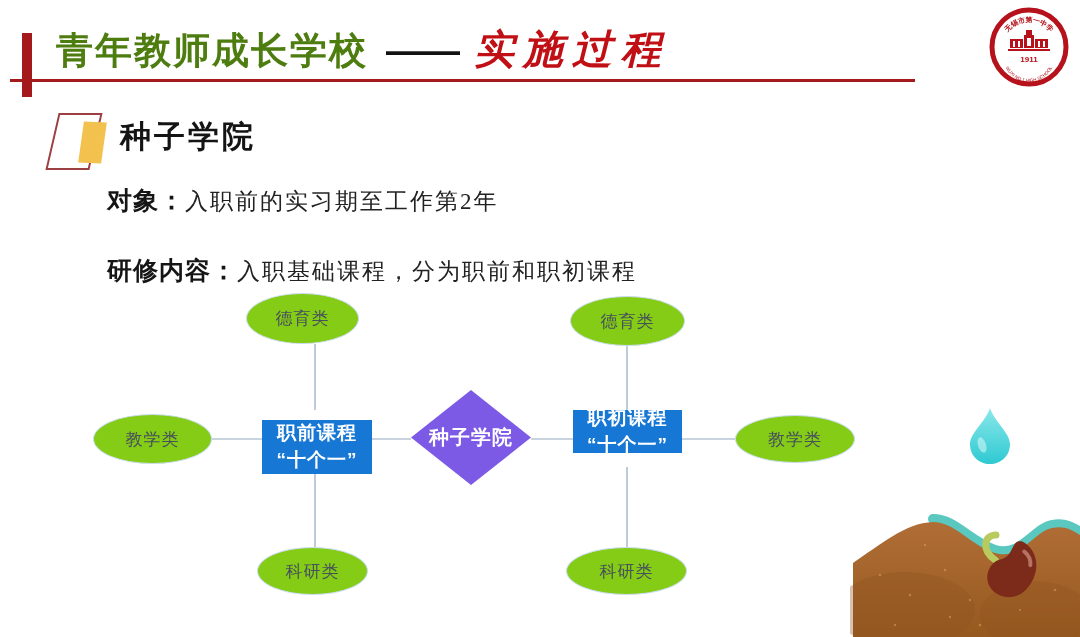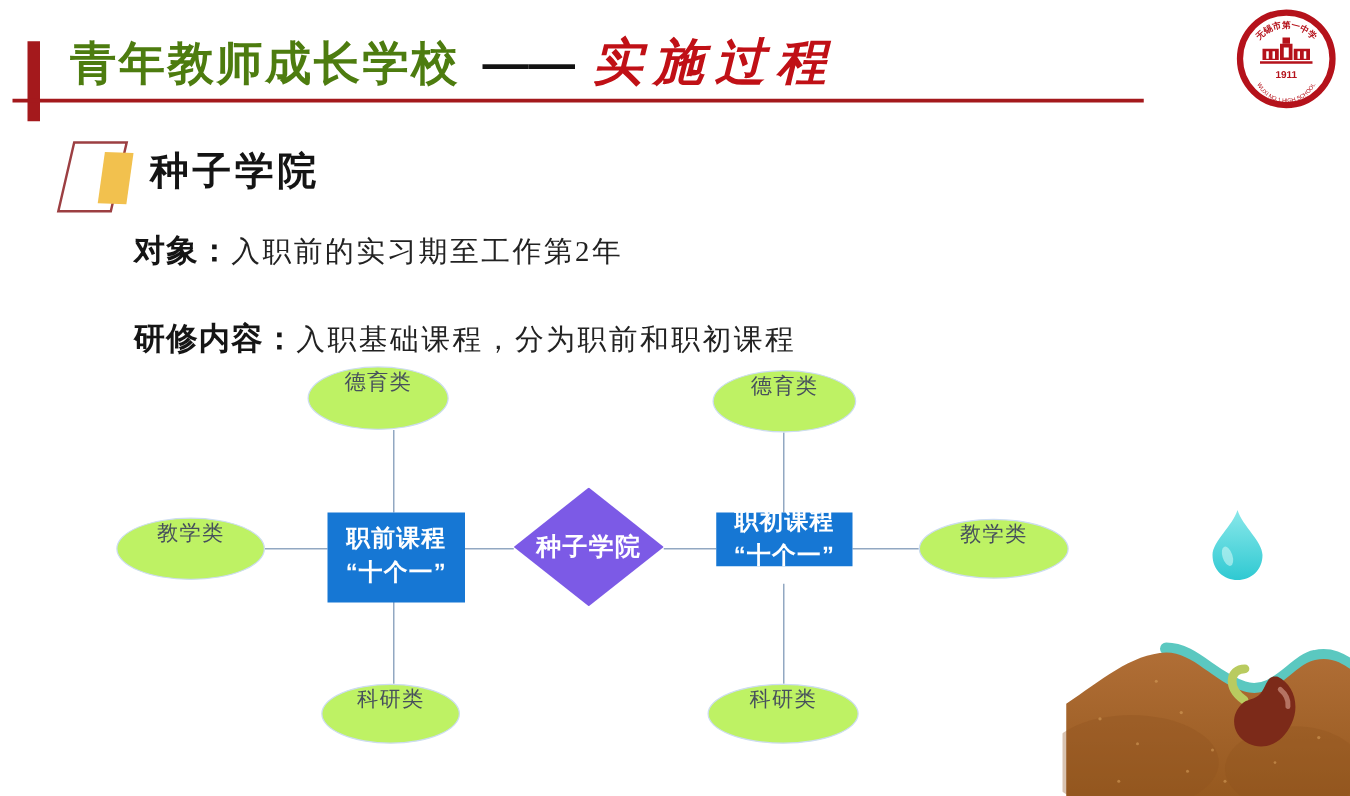--- a/index.html
+++ b/index.html
@@ -26,38 +26,38 @@
 
   
   .body-line { position:absolute; left:107px; white-space:nowrap; }
   .line-1 { top:184px; }
   .line-2 { top:226px;margin-top:28px; }
   .body-label { font-size:25px; font-weight:bold; color:#151515; letter-spacing:1px; }
   .body-text { font-size:23px; color:#222222; font-family:"Liberation Serif", serif; letter-spacing:2px; }
 
   
   .connectors { position:absolute; left:0; top:0; pointer-events:none; }
-  .node-ellipse { position:absolute; border-radius:50%; background:#bef264; border:1px solid #ccdcf0;
-                  display:flex; align-items:flex-start; justify-content:center;
+  .node-ellipse { position:absolute; border-radius:50%; background:#84cc16; border:1px solid #ccdcf0;
+                  display:flex; align-items:center; justify-content:center;
                   font-size:17px; color:#47505c; letter-spacing:1px; }
   .node-course { position:absolute; background:#1677d4; color:#ffffff; font-weight:bold;
                  font-size:19px; text-align:center; line-height:1.42; display:flex;
                  flex-direction:column; justify-content:center; letter-spacing:1px; }
   .node-diamond { position:absolute; left:411px; top:390px; width:120px; height:95px;
                   background:#7c5ae6; clip-path:polygon(50% 0, 100% 50%, 50% 100%, 0 50%);
                   display:flex; align-items:center; justify-content:center; }
   .node-diamond span { color:#ffffff; font-weight:bold; font-size:20px; letter-spacing:1px; }
 
   .e-left-top    { left:246px; top:293px; width:113px; height:51px; }
   .e-left-side   { left:93px;  top:414px; width:119px; height:50px; }
   .e-left-bottom { left:257px; top:547px; width:111px; height:48px; }
   .e-right-top   { left:570px; top:296px; width:115px; height:50px; }
   .e-right-side  { left:735px; top:415px; width:120px; height:48px; }
   .e-right-bottom{ left:566px; top:547px; width:121px; height:48px; }
-  .c-left  { left:262px; top:410px; width:110px; height:72px; }
+  .c-left  { left:262px; top:420px; width:110px; height:54px; }
   .c-right { left:573px; top:410px; width:109px; height:43px; }
 
   .decor { position:absolute; left:850px; top:395px; width:230px; height:242px; }
 </style>
 </head>
 <body>
 
 <div class="slide">
 
   <div class="accent-bar"></div>

